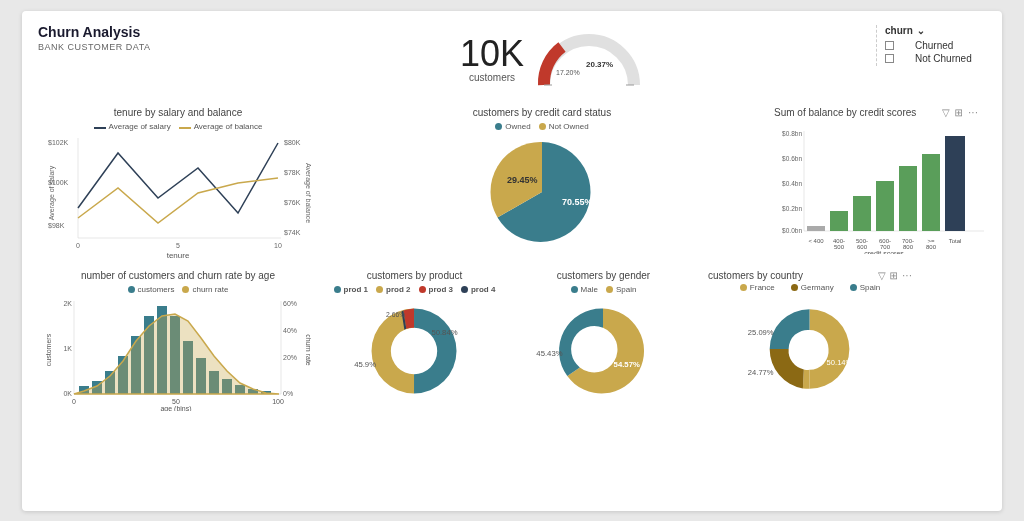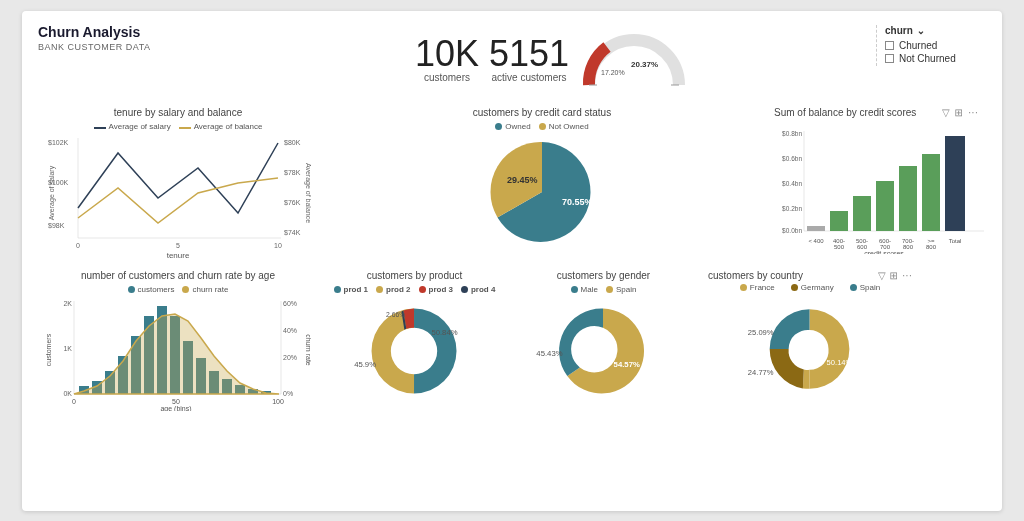--- a/index.html
+++ b/index.html
@@ -90,21 +90,21 @@
       align-items: center;
       font-size: 10px;
       font-weight: 600;
       color: #333;
       gap: 4px;
       margin-bottom: 4px;
     }
     .legend-item {
       display: flex;
       align-items: center;
-      gap: 5px;
+      gap: 21px;
       font-size: 10px;
       color: #333;
       margin-bottom: 2px;
     }
     .legend-checkbox {
       width: 9px;
       height: 9px;
       border: 1px solid #888;
       background: #fff;
     }
@@ -157,24 +157,20 @@
 
   <div class="header">
     <div class="title-section">
       <div class="main-title">Churn Analysis</div>
       <div class="subtitle">BANK CUSTOMER DATA</div>
     </div>
     <div class="kpi-section">
       <div class="kpi-box">
         <div class="kpi-number">10K</div>
         <div class="kpi-label">customers</div>
-      </div>
-      <div class="kpi-box">
-        <div class="kpi-number">5151</div>
-        <div class="kpi-label">active customers</div>
       </div>
 
       <div class="gauge-section">
         <div class="gauge-container">
           <svg width="110" height="68" viewBox="0 0 110 68">
 
             <path d="M 10 60 A 45 45 0 0 1 100 60" fill="none" stroke="#e0e0e0" stroke-width="12"></path>
 
             <path d="M 10 60 A 45 45 0 0 1 28 22" fill="none" stroke="#c0392b" stroke-width="12"></path>
 

